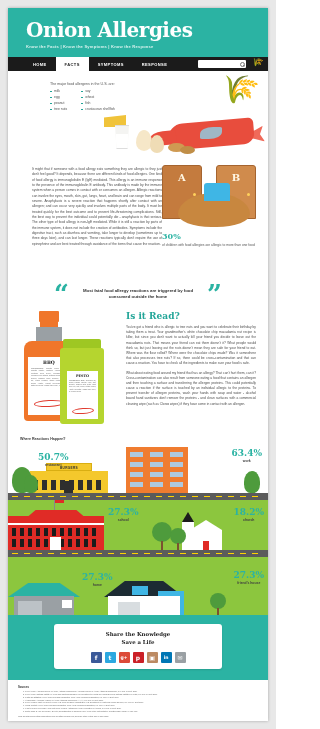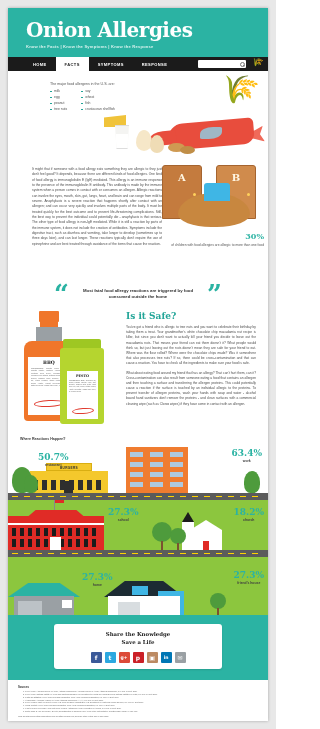--- a/index.html
+++ b/index.html
@@ -206,21 +206,21 @@
     width: 3px; height: 3px; border-radius: 50%; background: #ffd15c;
   }
   .door-letter {
     position: absolute; top: 6px; left: 0; right: 0;
     text-align: center; color: #fff6e2;
     font-size: 10px; font-weight: bold;
     font-family: "DejaVu Serif", serif;
   }
   .stat30 {
     position: absolute; right: 4px; top: 72px;
-    width: 102px; text-align: right;
+    width: 102px; text-align: left;
   }
   .stat30 .num {
     color: #2bb3a3; font-size: 8px; font-weight: bold;
     font-family: "DejaVu Serif", serif;
   }
   .stat30 .cap {
     font-size: 3.3px; color: #555; line-height: 1.5; margin-top: 2px;
   }
   .kidblob {
     position: absolute; right: 18px; top: 34px;
@@ -614,21 +614,21 @@
     <div class="pesto">
       <div class="pesto-lid"></div>
       <div class="pesto-body"></div>
       <div class="pesto-label">
         <div class="nm">PESTO</div>
         <div class="ing">INGREDIENTS: Basil, Sunflower Oil, Grana Padano Cheese (Milk, Salt, Rennet), Cashew Nuts, Extra Virgin Olive Oil, Salt, Garlic, Potato Flakes, Acidity Regulator. CONTAINS: MILK, CASHEW NUTS.</div>
         <div class="circle-hl2"></div>
       </div>
     </div>
     <div class="safe-txt">
-      <h2 class="h-teal">Is it Safe?</h2>
+      <h2 class="h-teal">Is it Read?</h2>
       <p>You've got a friend who is allergic to tree nuts and you want to celebrate their birthday by taking them a treat. Your grandmother's white chocolate chip macadamia nut recipe is killer, but since you don't want to actually kill your friend you decide to leave out the macadamia nuts. That means your friend can eat them doesn't it? What people would think so, but just leaving out the nuts doesn't mean they are safe for your friend to eat. Where was the flour rolled? Where were the chocolate chips made? Was it somewhere that also processes tree nuts? If so, there could be cross-contamination and that can cause a reaction. You have to check all the ingredients to make sure your food is safe.</p>
       <p>What about eating food around my friend that has an allergy? That can't hurt them, can it? Cross-contamination can also result from someone eating a food that contains an allergen and then touching a surface and transferring the allergen proteins. This could potentially cause a reaction if the surface is touched by an individual allergic to the proteins. To prevent transfer of allergen proteins, wash your hands with soap and water - alcohol based hand sanitizers don't remove the proteins - and clean surfaces with a commercial cleaning wipe (such as Clorox wipes) if they have come in contact with an allergen.</p>
     </div>
   </div>
 
   <div class="wrh">
     <div class="wrh-title">Where Reactions Happen?</div>
 
     <div class="band sky">
       <div class="pct" style="left:30px; top:18px;">

